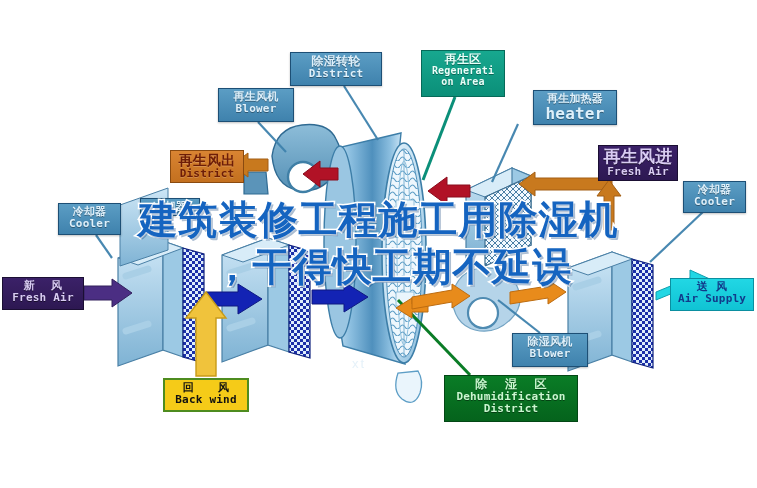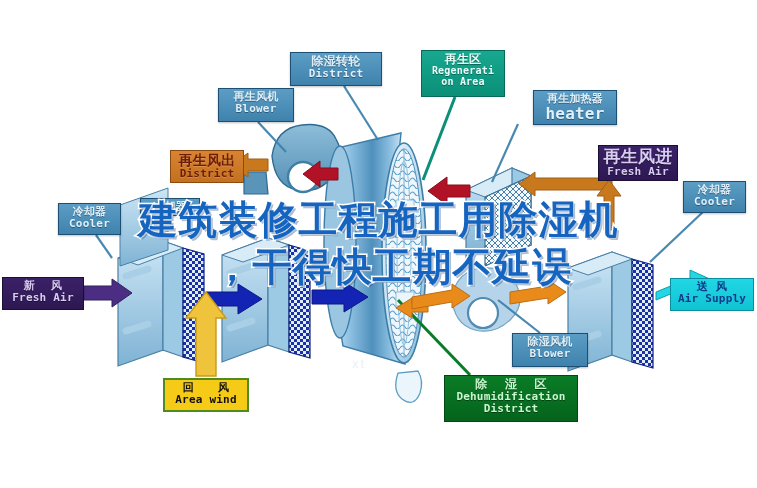--- a/index.html
+++ b/index.html
@@ -315,21 +315,21 @@
       <div class="lbl v-orange" style="left: 170px; top: 150px; width: 74px; min-height: 32px; padding: 2px 3px;"><span class="cn" style="font-size: 14px;">再生风出</span><span class="en" style="font-size: 11px;">District</span></div>
       <div class="lbl v-purple" style="left: 598px; top: 145px; width: 80px; min-height: 34px; padding: 2px 3px;"><span class="cn" style="font-size: 17px; font-family: Liberation Serif, serif;">再生风进</span><span class="en" style="font-size: 11px;">Fresh Air</span></div>
       <div class="lbl v-blue" style="left: 683px; top: 181px; width: 63px; min-height: 32px; padding: 2px 3px;"><span class="cn" style="font-size: 11px;">冷却器</span><span class="en" style="font-size: 11px;">Cooler</span></div>
       <div class="lbl v-blue" style="left: 58px; top: 203px; width: 63px; min-height: 32px; padding: 2px 3px;"><span class="cn" style="font-size: 11px;">冷却器</span><span class="en" style="font-size: 11px;">Cooler</span></div>
       <div class="lbl v-blue" style="left: 140px; top: 198px; width: 60px; min-height: 18px; padding: 2px 3px;"><span class="cn" style="font-size: 11px;">冷却器</span></div>
       <div class="lbl v-purple" style="left: 2px; top: 277px; width: 82px; min-height: 33px; padding: 2px 3px;"><span class="cn" style="font-size: 11px;">新    风</span><span class="en" style="font-size: 11px;">Fresh Air</span></div>
       <div class="lbl v-cyan" style="left: 670px; top: 262px; width: 84px; min-height: 33px; padding: 2px 3px; margin-top: 16px;"><span class="cn" style="font-size: 11px;">送  风</span><span class="en" style="font-size: 11px;">Air Supply</span></div>
       <div class="lbl v-blue" style="left: 512px; top: 333px; width: 76px; min-height: 34px; padding: 2px 3px;"><span class="cn" style="font-size: 11px;">除湿风机</span><span class="en" style="font-size: 11px;">Blower</span></div>
       <div class="lbl v-green" style="left: 444px; top: 375px; width: 134px; min-height: 47px; padding: 2px 3px;"><span class="cn" style="font-size: 12px;">除    湿    区</span><span class="en" style="font-size: 11px;">Dehumidification
 District</span></div>
-      <div class="lbl v-yellow" style="left: 163px; top: 378px; width: 86px; min-height: 34px; padding: 2px 3px;"><span class="cn" style="font-size: 11px;">回      风</span><span class="en" style="font-size: 11px;">Area wind</span></div>
+      <div class="lbl v-yellow" style="left: 163px; top: 378px; width: 86px; min-height: 34px; padding: 2px 3px;"><span class="cn" style="font-size: 11px;">回      风</span><span class="en" style="font-size: 11px;">Back wind</span></div>
     </div>
 
   <div id="headline">
     <span class="line l1">建筑装修工程施工用除湿机</span>
     <span class="line l2">，干得快工期不延误</span>
   </div>
 
 </div>
 
 </body></html>

